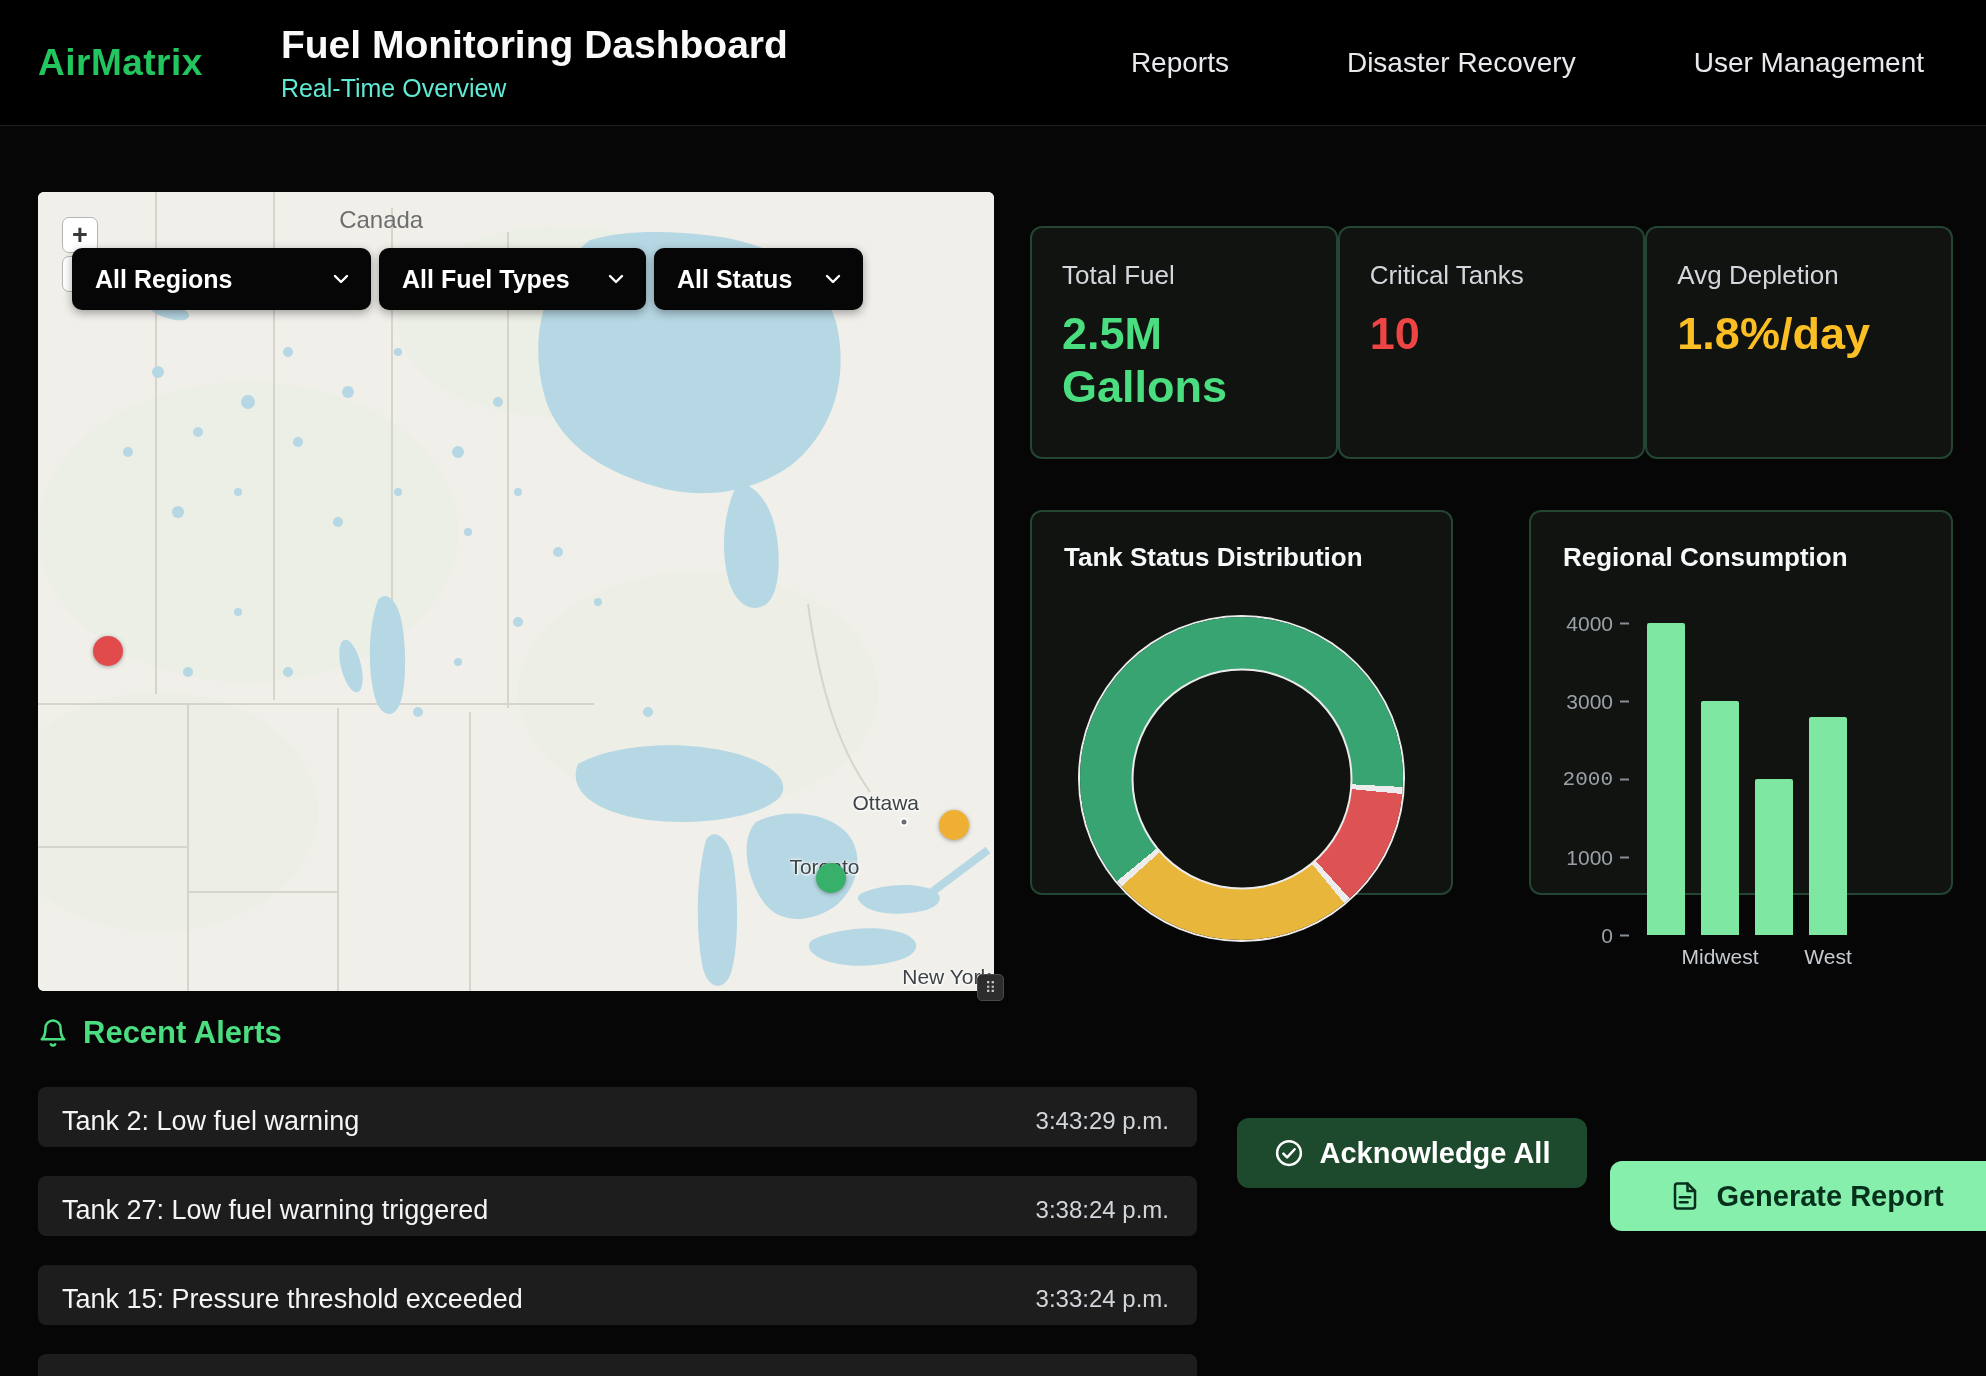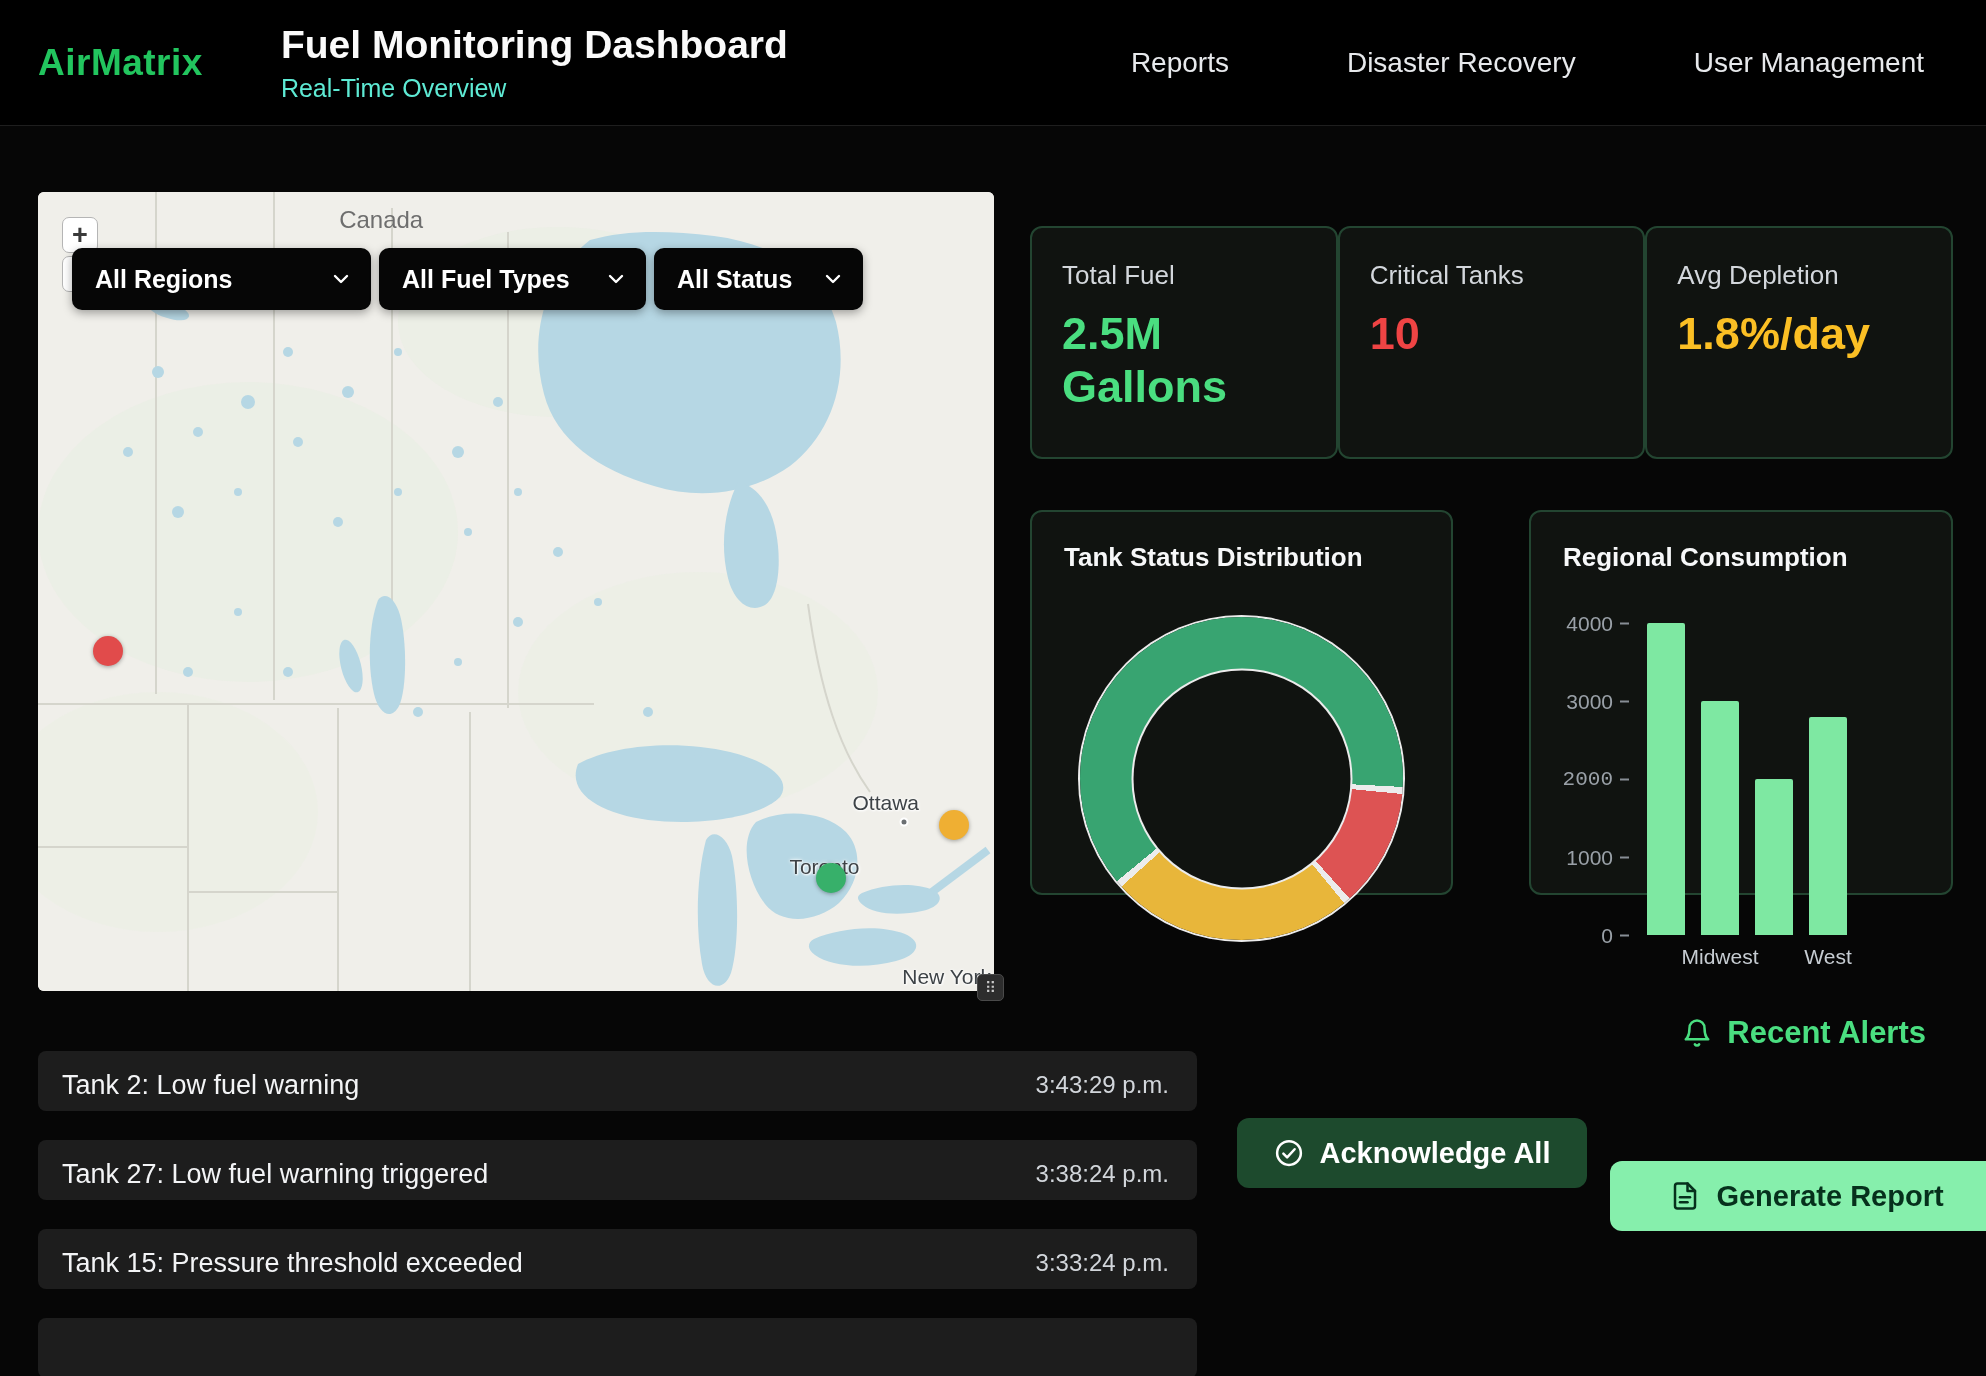--- a/index.html
+++ b/index.html
@@ -68,21 +68,21 @@
     display:flex; align-items:center; gap:7px; line-height:1; }
   .ytick::after { content:""; width:9px; height:2px; background:#878e95; display:inline-block; }
   .plot-col { margin-left:6px; }
   .plot { display:flex; align-items:flex-end; gap:16px; height:312px; padding-left:12px; }
   .bar { width:38px; border-radius:2px 2px 0 0; }
   .x-axis { display:flex; gap:16px; padding-left:12px; margin-top:10px; }
   .xtick { width:38px; display:flex; justify-content:center; font-size:21px; color:#c6ccd2; white-space:nowrap; }
 
   
   .alerts { position:relative; padding:24px 60px 0 38px; }
-  .alerts-heading { display:flex; align-items:center; gap:15px; height:36px;justify-content:flex-end; }
+  .alerts-heading { display:flex; align-items:center; gap:15px; margin-bottom:36px; height:36px; }
   .alerts-title { font-size:31px; font-weight:bold; }
   .alert-row { width:1159px; height:60px; background:#1d1d1d; border-radius:8px; display:flex;
     align-items:center; justify-content:space-between; padding:8px 28px 0 24px; margin-bottom:29px;
     cursor:pointer; }
   .alert-msg { font-size:27px; color:#f3f4f6; }
   .alert-time { font-size:24px; color:#d2d6db; }
   .actions { position:absolute; left:1237px; top:127px; display:flex; gap:23px; }
   .btn { height:70px; border-radius:12px; display:flex; align-items:center; justify-content:center;
     gap:16px; font-size:29px; font-weight:bold; border:none; cursor:pointer; font-family:inherit; }
   .btn-ack { width:350px; }

